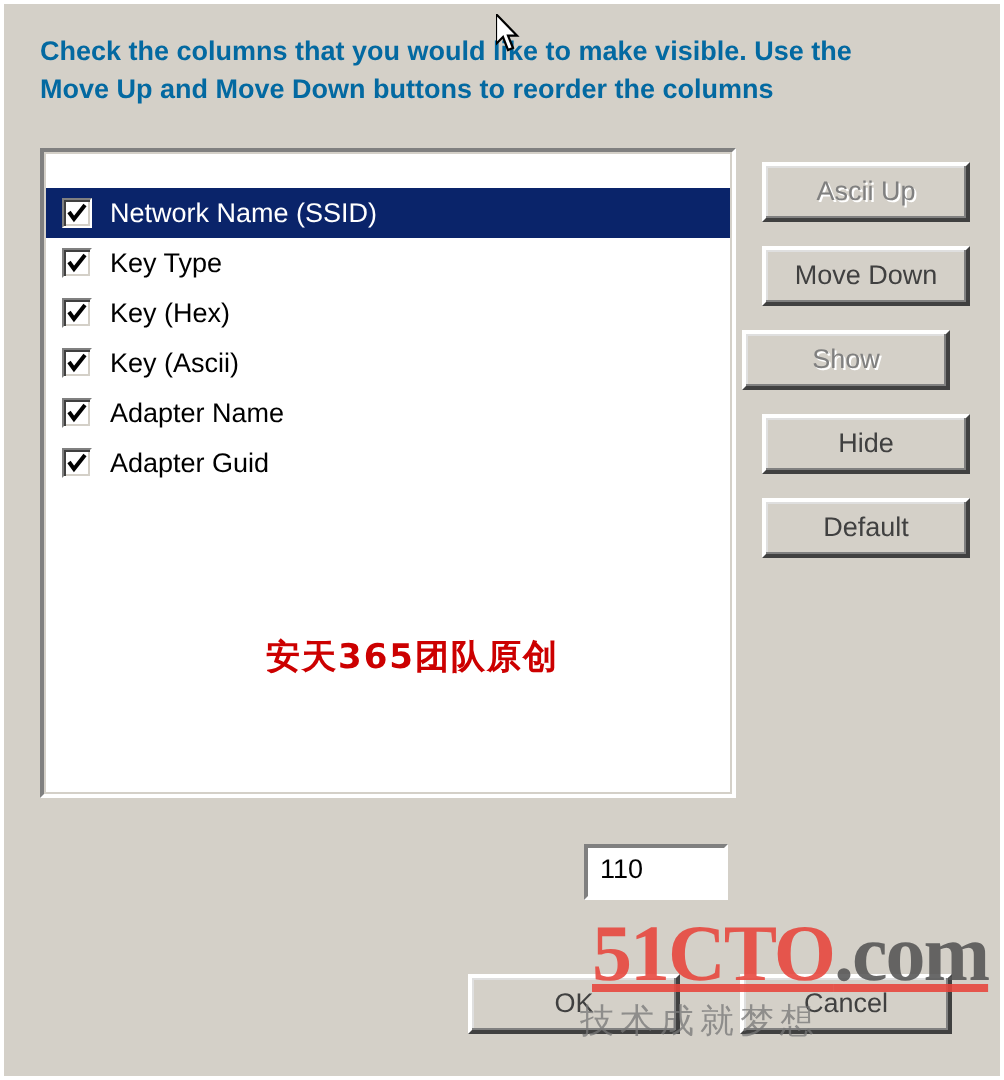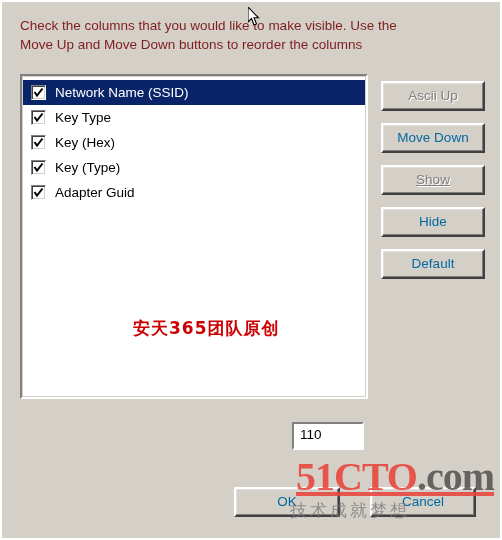--- a/index.html
+++ b/index.html
@@ -28,21 +28,22 @@
     border-right: 2px solid #ffffff;
     border-bottom: 2px solid #ffffff;
   }
   .instructions {
     position: absolute;
     left: 18px;
     top: 14px;
     width: 462px;
     line-height: 19px;
     font-size: 13.5px;
-    color: #7f1d1d;
+    color: #0369a1;
+    font-weight: bold;
   }
   .cursor {
     position: absolute;
     left: 246px;
     top: 5px;
     width: 14px;
     height: 20px;
     pointer-events: none;
   }
   .listbox {
@@ -55,21 +56,21 @@
     border: 2px solid;
     border-color: #808080 #ffffff #ffffff #808080;
     box-sizing: border-box;
     overflow: hidden;
   }
   .list-inner {
     position: absolute;
     left: 0; top: 0; right: 0; bottom: 0;
     border: 1px solid #d4d0c8;
     box-sizing: border-box;
-    padding-top: 3px;
+    padding-top: 17px;
   }
   .list-item {
     display: flex;
     align-items: center;
     height: 25px;
     padding-left: 8px;
     box-sizing: border-box;
   }
   .list-item.selected {
     background: #0a246a;
@@ -114,33 +115,33 @@
   .btn {
     position: absolute;
     width: 104px;
     height: 30px;
     background: #d4d0c8;
     border: 2px solid;
     border-color: #ffffff #404040 #404040 #ffffff;
     box-shadow: inset -1px -1px 0 #808080, inset 1px 1px 0 #dfdfdf;
     font-family: "Liberation Sans", sans-serif;
     font-size: 13.5px;
-    color: #0369a1;
+    color: #404040;
     text-align: center;
     line-height: 26px;
     box-sizing: border-box;
     cursor: default;
   }
   .btn.disabled {
     color: #808080;
     text-shadow: 1px 1px 0 #ffffff;
   }
   #btn-move-up { left: 379px; top: 79px; }
   #btn-move-down { left: 379px; top: 121px; }
-  #btn-show { left: 379px; top: 163px; text-decoration: underline; }
+  #btn-show { left: 369px; top: 163px; }
   #btn-hide { left: 379px; top: 205px; }
   #btn-default { left: 379px; top: 247px; }
   .width-row {
     position: absolute;
     left: 18px;
     top: 420px;
     width: 460px;
     height: 28px;
   }
   .width-label {
@@ -246,23 +247,31 @@
         </span>
         <span class="item-label">Key (Hex)</span>
       </div>
 
       <div class="list-item">
         <span class="chk">
           <svg width="11" height="11" viewBox="0 0 11 11">
               <path d="M1.5,5 L4,8.5 L9.5,1.5" stroke="#000" stroke-width="2" fill="none"></path>
             </svg>
         </span>
-        <span class="item-label">Key (Type)</span>
-      </div>
-
+        <span class="item-label">Key (Ascii)</span>
+      </div>
+
+      <div class="list-item">
+        <span class="chk">
+          <svg width="11" height="11" viewBox="0 0 11 11">
+              <path d="M1.5,5 L4,8.5 L9.5,1.5" stroke="#000" stroke-width="2" fill="none"></path>
+            </svg>
+        </span>
+        <span class="item-label">Adapter Name</span>
+      </div>
 
       <div class="list-item">
         <span class="chk">
           <svg width="11" height="11" viewBox="0 0 11 11">
               <path d="M1.5,5 L4,8.5 L9.5,1.5" stroke="#000" stroke-width="2" fill="none"></path>
             </svg>
         </span>
         <span class="item-label">Adapter Guid</span>
       </div>
 

